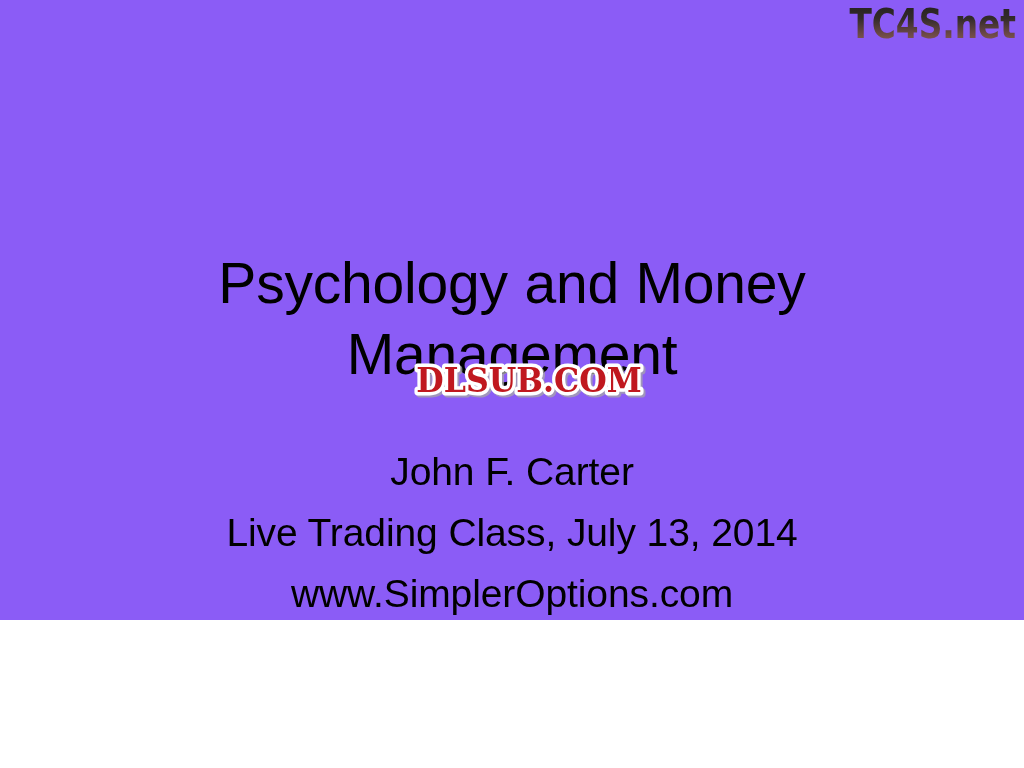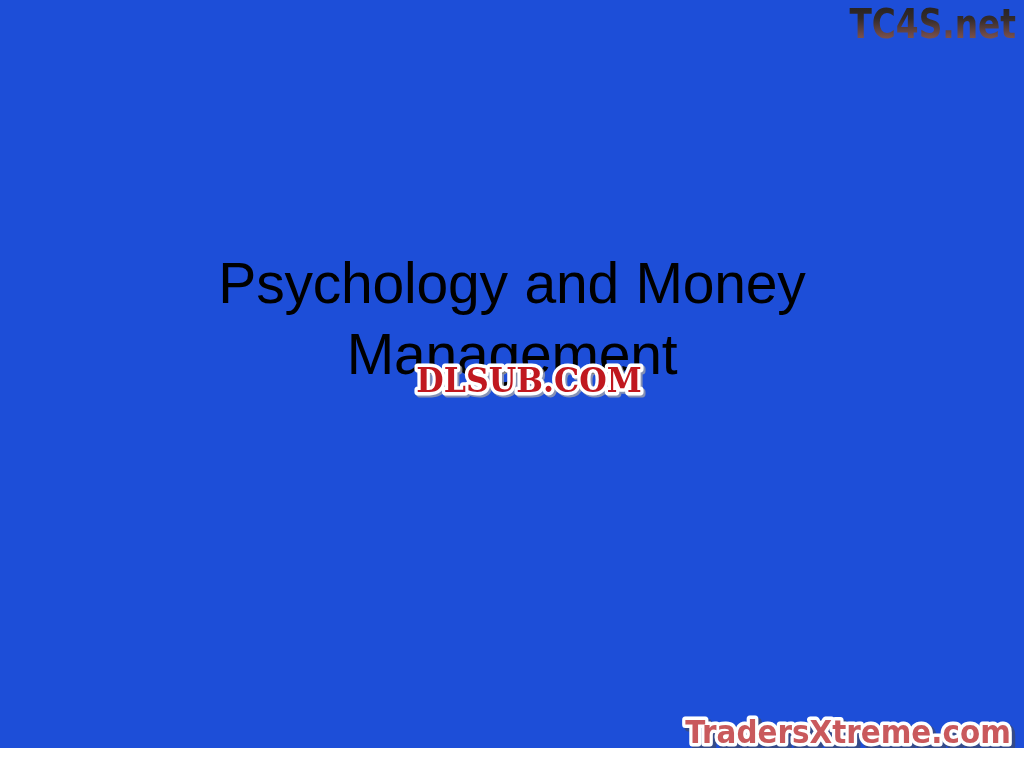--- a/index.html
+++ b/index.html
@@ -5,22 +5,22 @@
 <style>
   html, body {
     margin: 0;
     padding: 0;
     background: #ffffff;
   }
 
   #slide {
     position: relative;
     width: 1024px;
-    height: 748px;
-    background: #1d4ed8;
+    height: 620px;
+    background: #8b5cf6;
     overflow: hidden;
     font-family: "Liberation Sans", sans-serif;
     -webkit-font-smoothing: antialiased;
   }
 
   
   #tc4s-logo {
     position: absolute;
     right: 4px;
     top: 2px;
@@ -121,20 +121,25 @@
     <svg width="288" height="46" viewBox="0 0 288 46" xmlns="http://www.w3.org/2000/svg">
 
       <text x="147" y="36" text-anchor="middle" font-family="'DejaVu Serif', serif" font-size="34" font-weight="700" transform="translate(147,0) scale(0.93,1) translate(-147,0)" fill="#a8a8a8" stroke="#a8a8a8" stroke-width="7" stroke-linejoin="round" opacity="0.75">DLSUB.COM</text>
 
       <text x="145" y="34" text-anchor="middle" font-family="'DejaVu Serif', serif" font-size="34" font-weight="700" transform="translate(145,0) scale(0.93,1) translate(-145,0)" fill="#ffffff" stroke="#ffffff" stroke-width="7" stroke-linejoin="round">DLSUB.COM</text>
 
       <text x="145" y="34" text-anchor="middle" font-family="'DejaVu Serif', serif" font-size="34" font-weight="700" transform="translate(145,0) scale(0.93,1) translate(-145,0)" fill="#c0181f">DLSUB.COM</text>
     </svg>
   </div>
 
+  <div id="subtitle-block">
+    <div class="subtitle-line">John F. Carter</div>
+    <div class="subtitle-line">Live Trading Class, July 13, 2014</div>
+    <div class="subtitle-line">www.SimplerOptions.com</div>
+  </div>
 
   <div id="tradersxtreme-watermark">
     <svg width="346" height="52" viewBox="0 0 346 52" xmlns="http://www.w3.org/2000/svg">
 
       <text x="175" y="38" text-anchor="middle" font-family="'DejaVu Sans', sans-serif" font-size="32" font-weight="700" transform="translate(175,0) scale(0.92,1) translate(-175,0)" fill="#4a4a4a" stroke="#4a4a4a" stroke-width="8" stroke-linejoin="round" opacity="0.55">TradersXtreme.com</text>
 
       <text x="172" y="35" text-anchor="middle" font-family="'DejaVu Sans', sans-serif" font-size="32" font-weight="700" transform="translate(172,0) scale(0.92,1) translate(-172,0)" fill="#ffffff" stroke="#ffffff" stroke-width="7" stroke-linejoin="round">TradersXtreme.com</text>
 
       <text x="172" y="35" text-anchor="middle" font-family="'DejaVu Sans', sans-serif" font-size="32" font-weight="700" transform="translate(172,0) scale(0.92,1) translate(-172,0)" fill="#c9595c">TradersXtreme.com</text>
     </svg>

